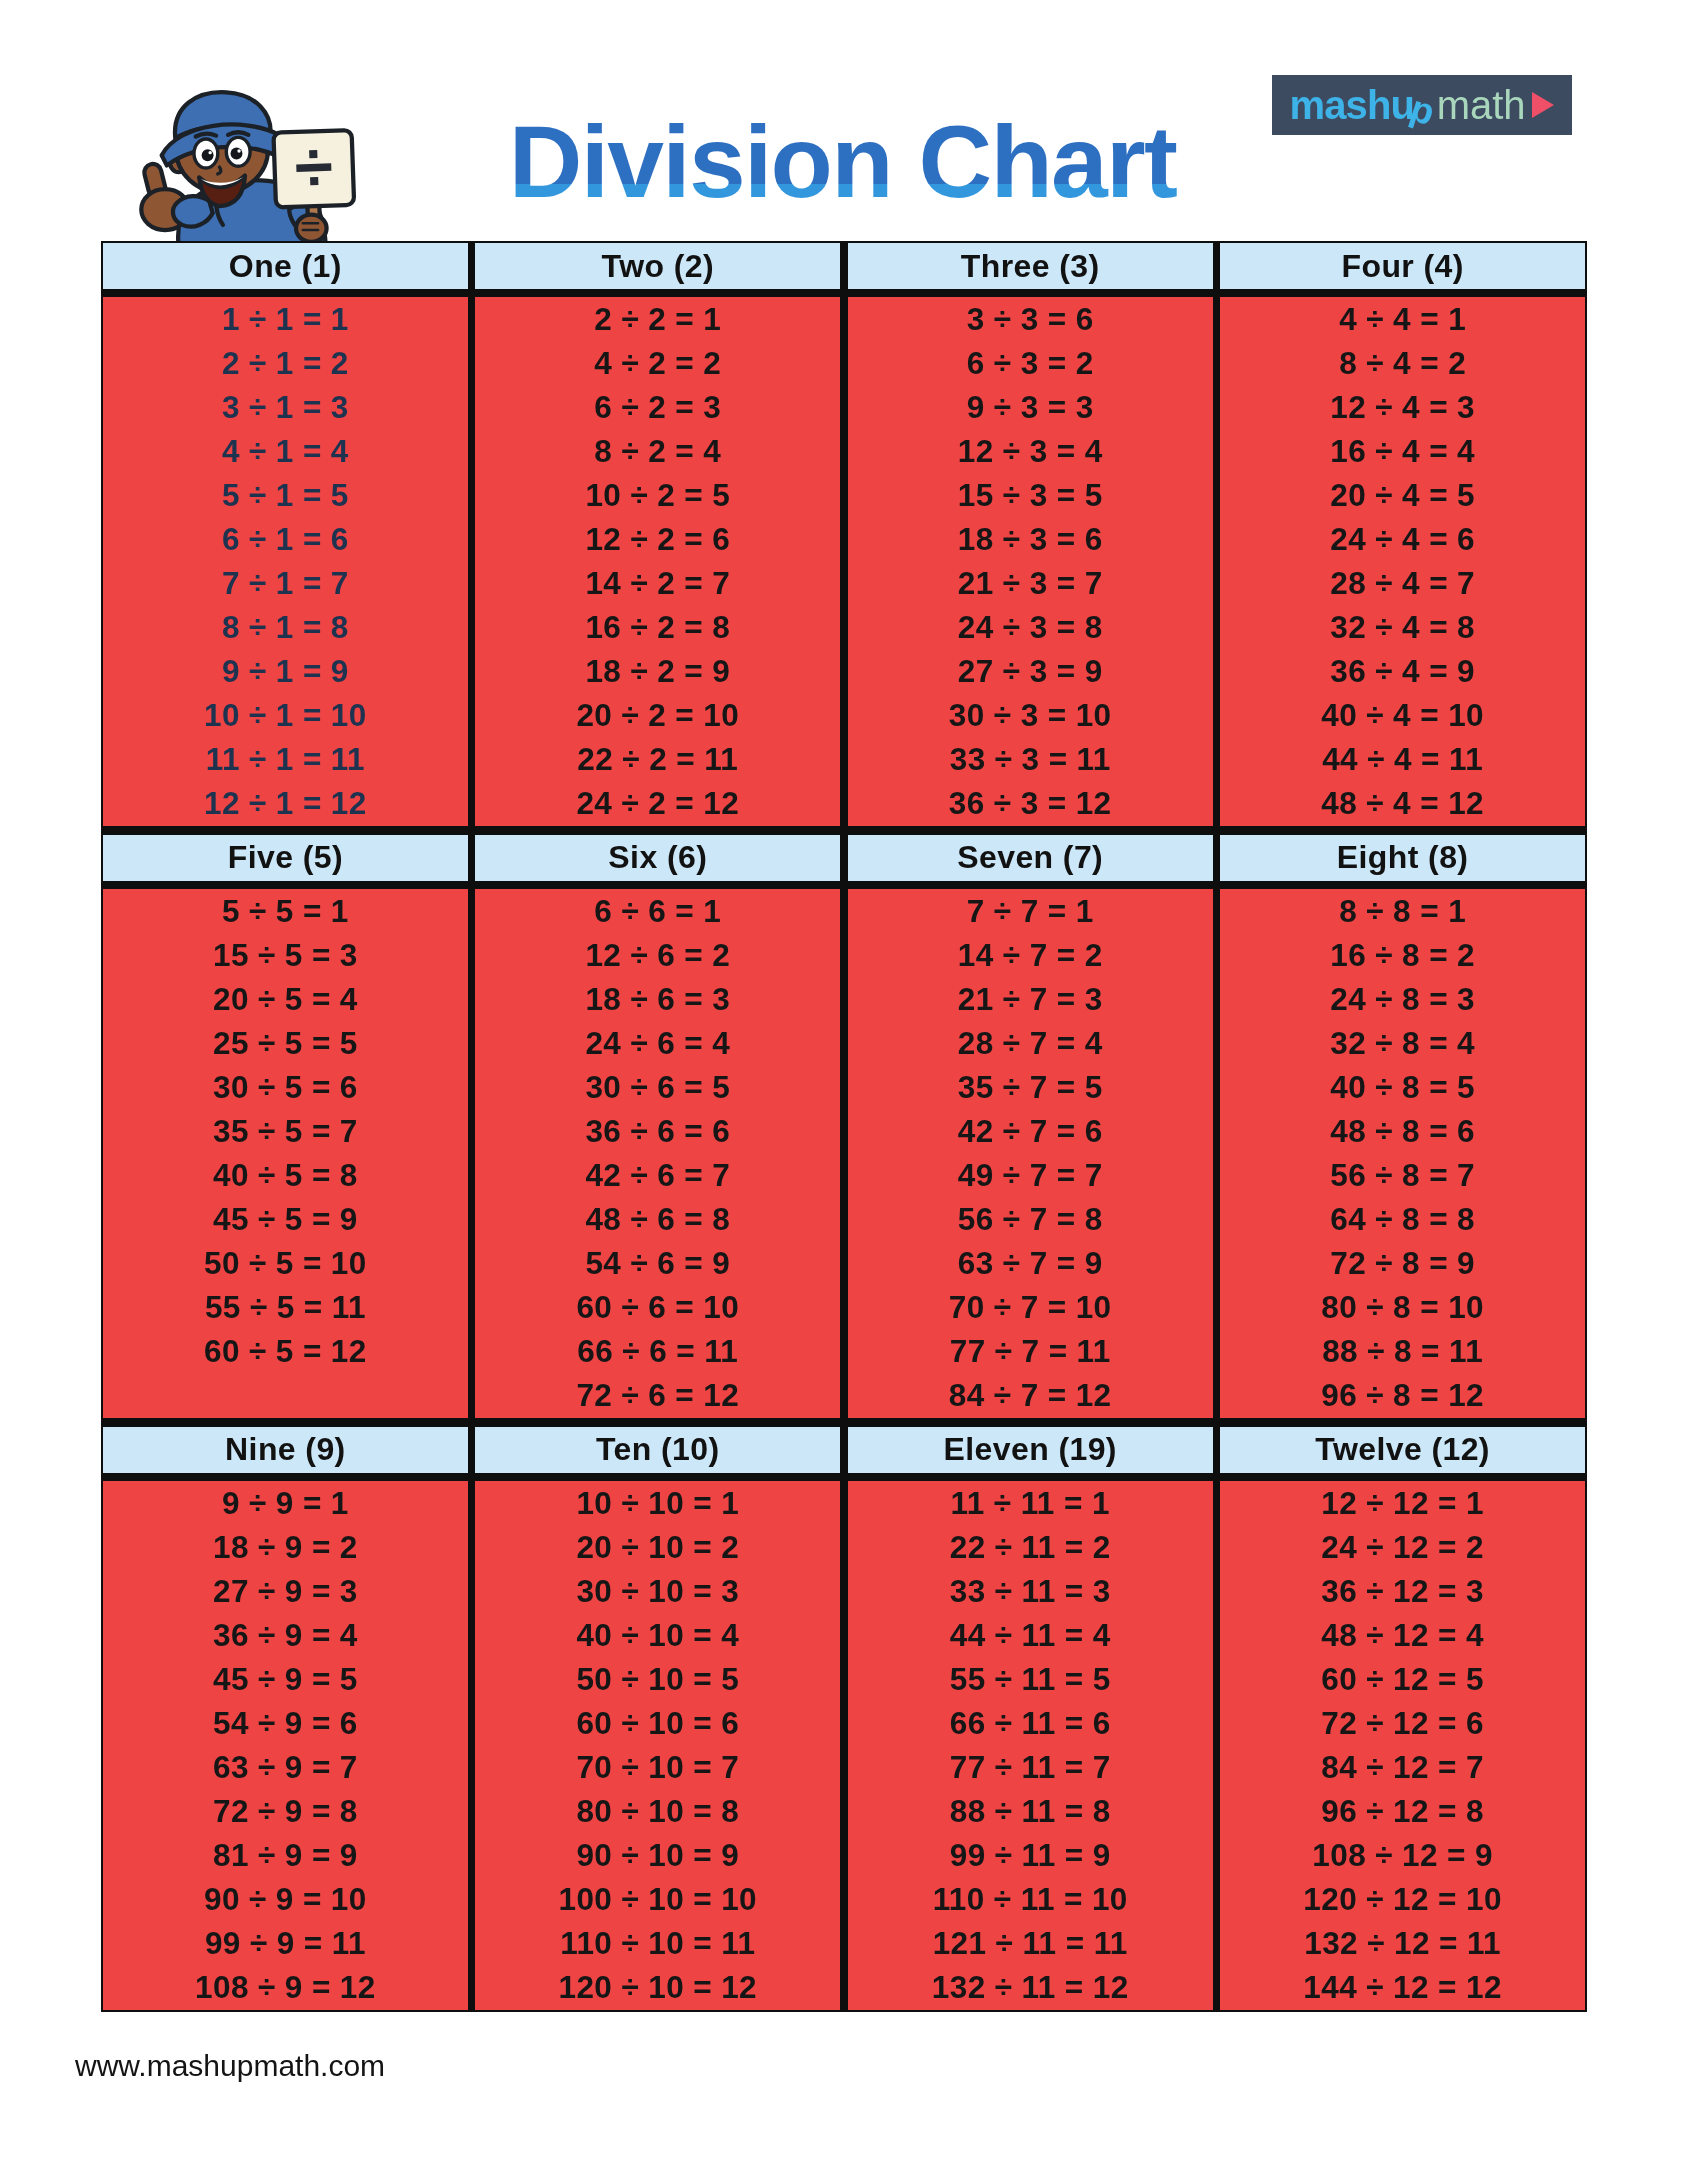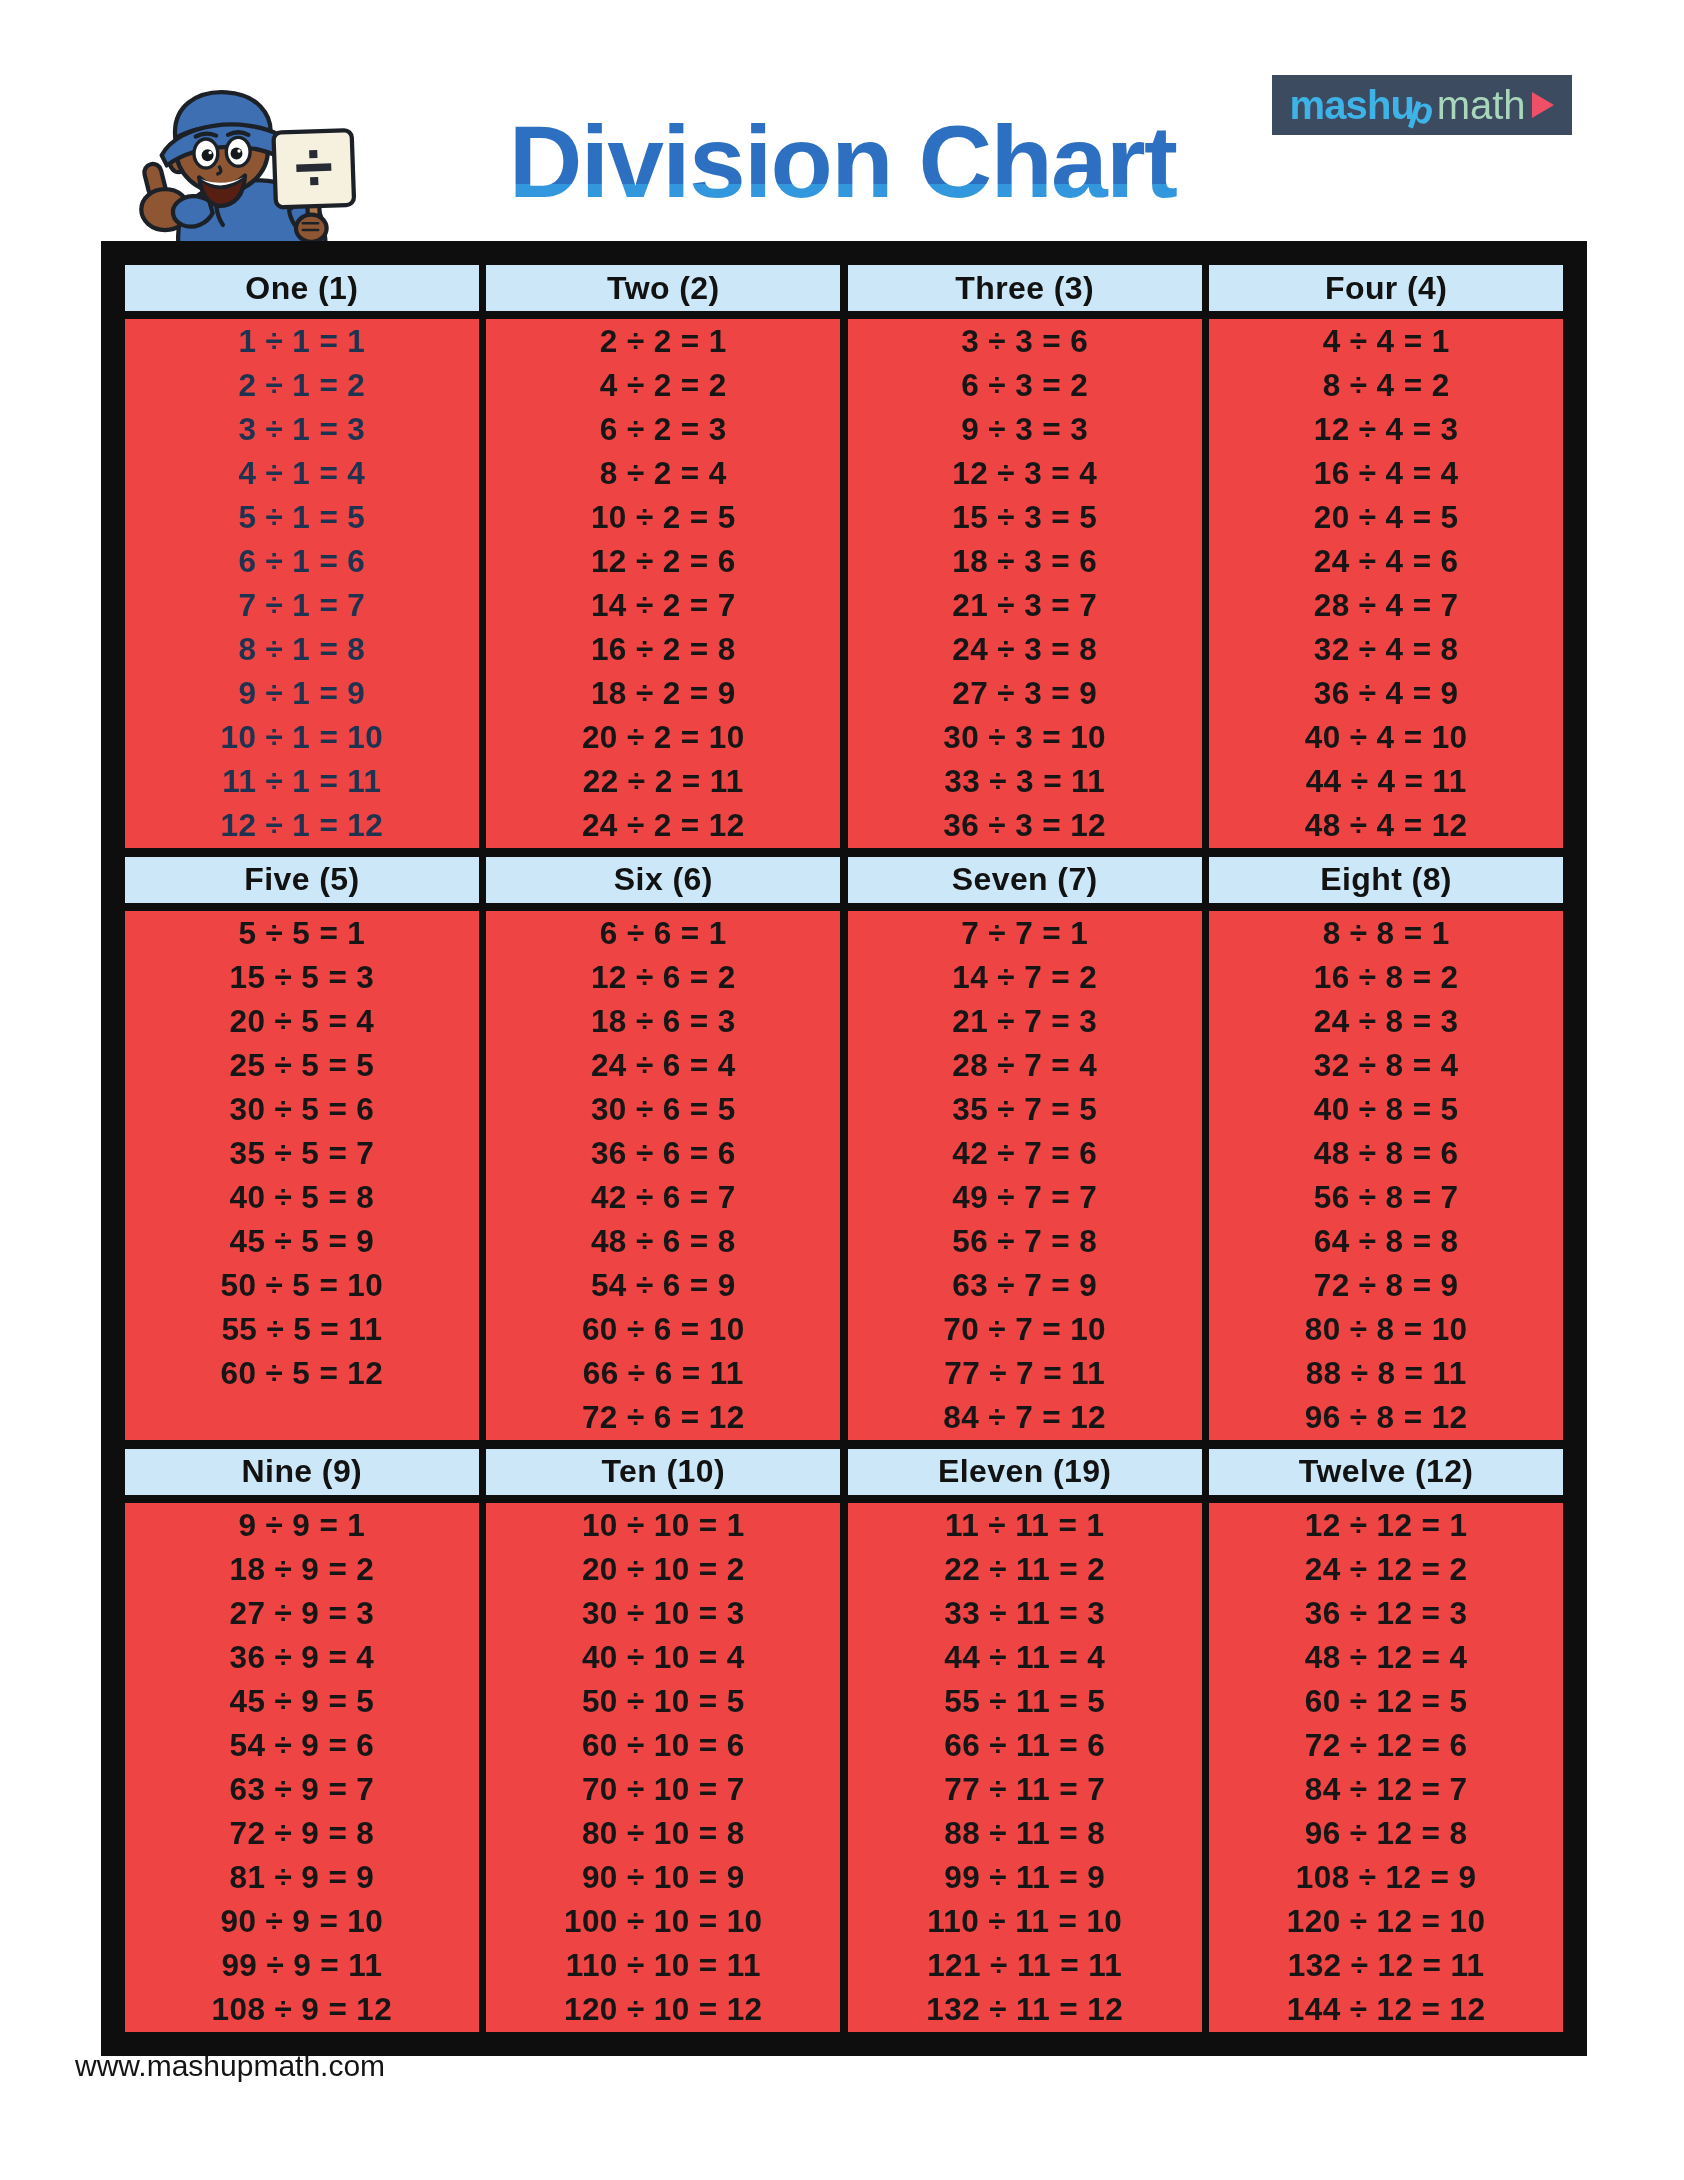--- a/index.html
+++ b/index.html
@@ -27,21 +27,21 @@
   .logo .part-tilt  { color:var(--logo-mashup); font-size:37px; font-weight:bold;
                       display:inline-block; transform:rotate(18deg) translateY(6px); margin:0 0.9px 0 -0.9px; }
   .logo .part-light { color:var(--logo-math); font-size:40px; font-weight:normal; letter-spacing:0px; }
   .logo .play { width:0; height:0; margin-left:6.8px;
                 border-left:22px solid var(--logo-triangle);
                 border-top:13.6px solid transparent; border-bottom:13.6px solid transparent; }
 
   
   .chart-table {
     position:absolute; left:101px; top:241px; width:1486px; z-index:1;
-    background:var(--border-black); padding:24px;
+    background:var(--border-black); padding:2px;
     display:flex; flex-direction:column; gap:8.5px;
   }
   .band { display:grid; grid-template-columns:repeat(4,1fr); grid-template-rows:46px auto; gap:7.7px;
           background:var(--border-black); }
   .header-cell {
     background:var(--header-bg); display:flex; align-items:center; justify-content:center;
     font-size:32px; font-weight:bold; color:#121212; letter-spacing:0.4px;
   }
   .facts-col { background:#ef4444; padding:0.9px 0; }
   .fact-row {

